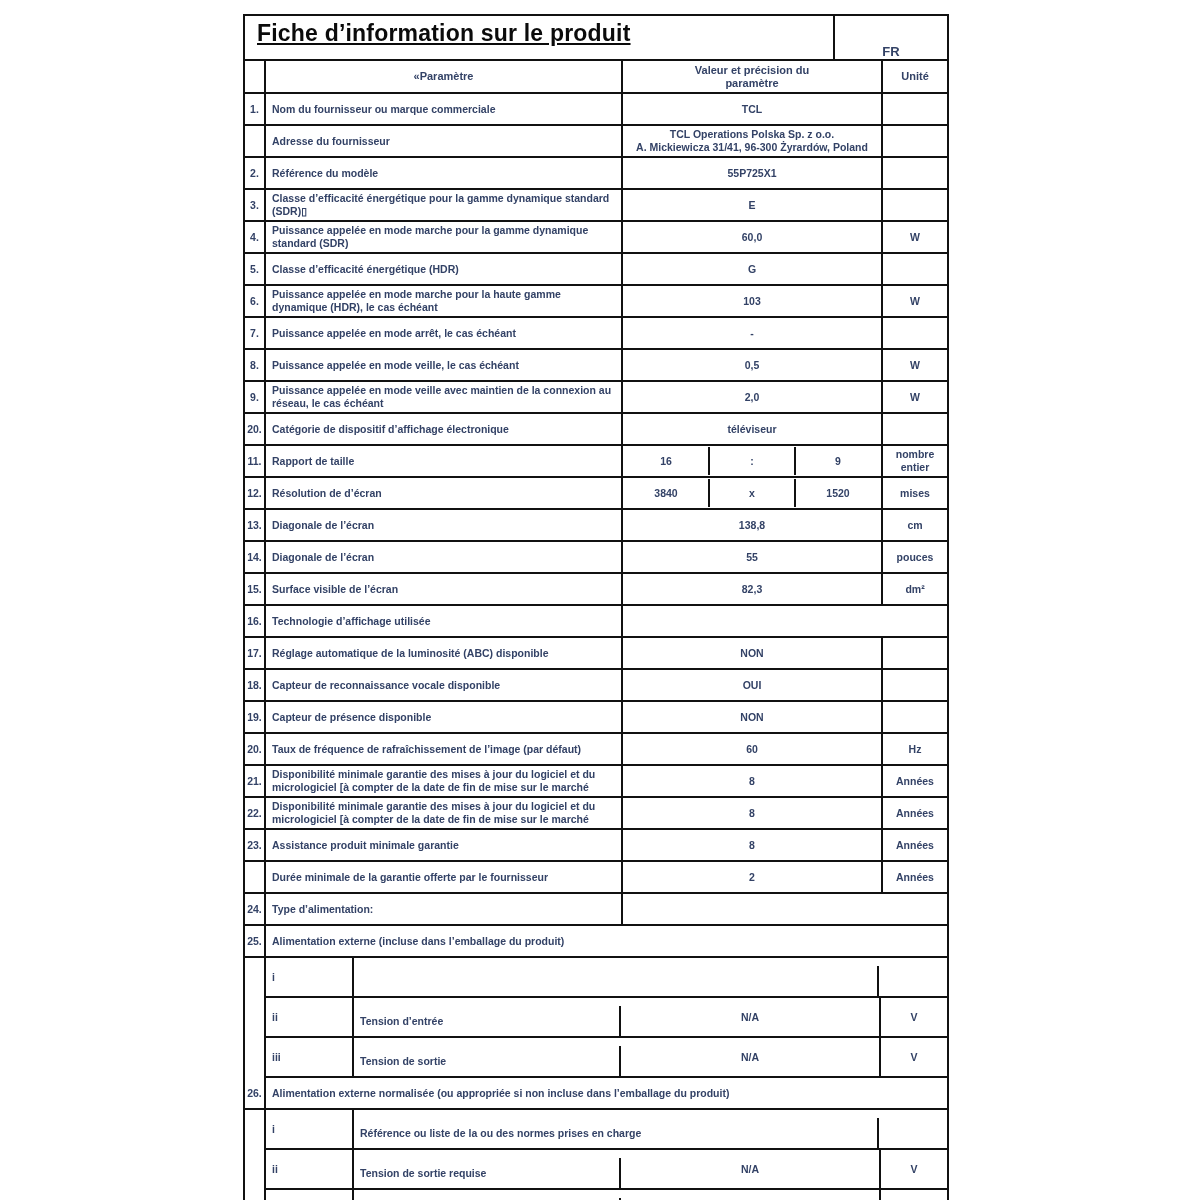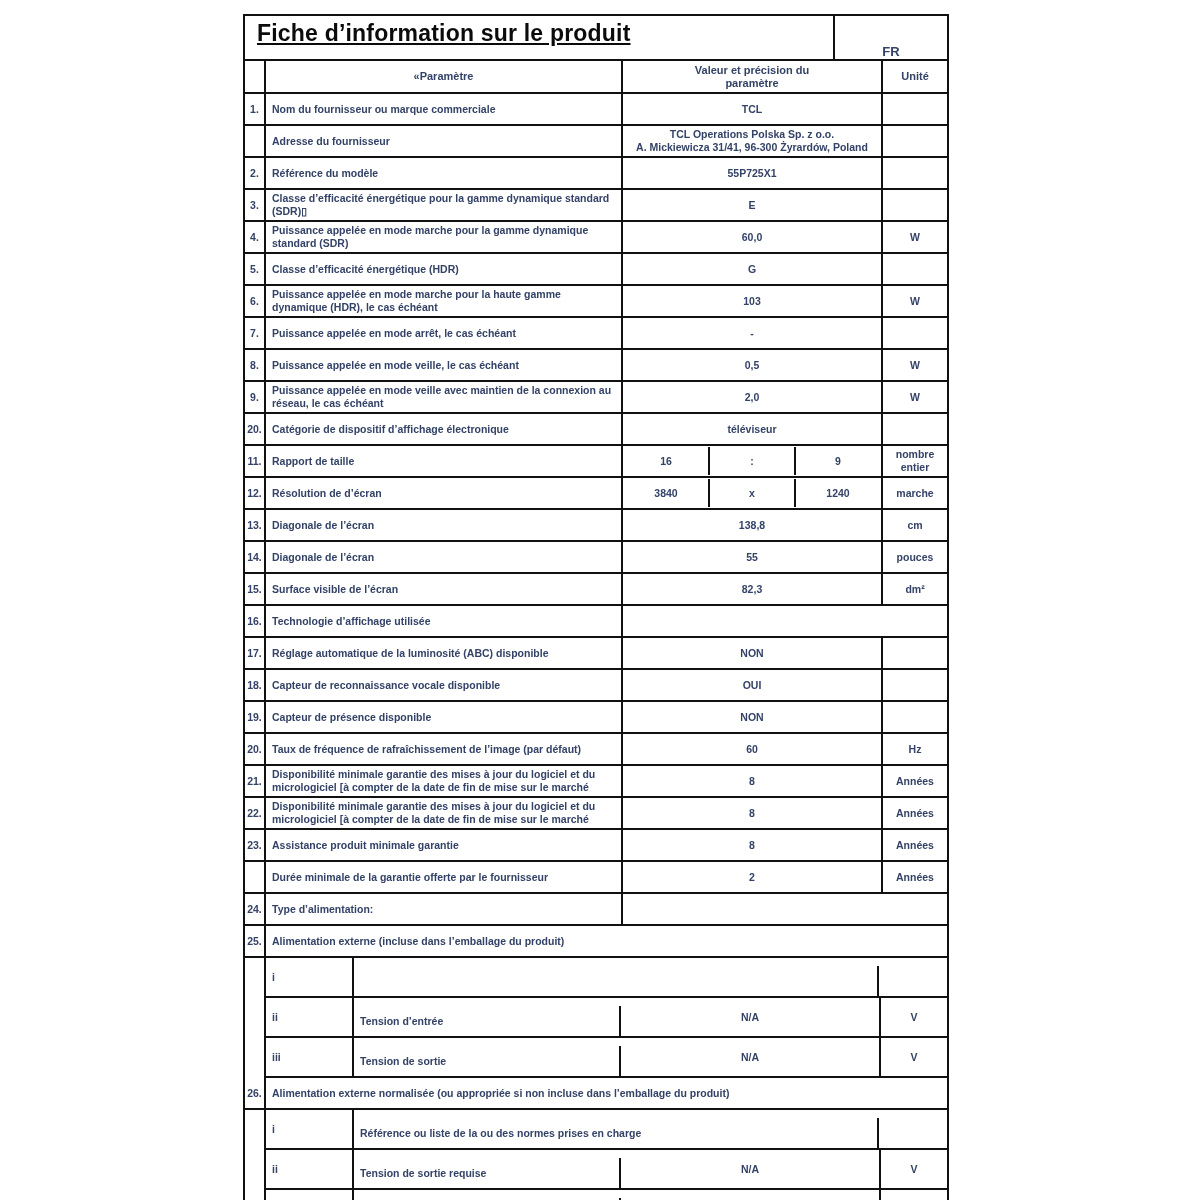--- a/index.html
+++ b/index.html
@@ -132,22 +132,22 @@
         <div class="trow">
           <div class="cell c-num">11.</div>
           <div class="cell c-label">Rapport de taille</div>
           <div class="cell c-value c-value3"><div class="v3">16</div><div class="v3">:</div><div class="v3">9</div></div>
           <div class="cell c-unit">nombre
 entier</div>
         </div>
         <div class="trow">
           <div class="cell c-num">12.</div>
           <div class="cell c-label">Résolution de d’écran</div>
-          <div class="cell c-value c-value3"><div class="v3">3840</div><div class="v3">x</div><div class="v3">1240</div></div>
-          <div class="cell c-unit">marche</div>
+          <div class="cell c-value c-value3"><div class="v3">3840</div><div class="v3">x</div><div class="v3">1520</div></div>
+          <div class="cell c-unit">mises</div>
         </div>
         <div class="trow">
           <div class="cell c-num">13.</div>
           <div class="cell c-label">Diagonale de l’écran</div>
           <div class="cell c-value">138,8</div>
           <div class="cell c-unit">cm</div>
         </div>
         <div class="trow">
           <div class="cell c-num">14.</div>
           <div class="cell c-label">Diagonale de l’écran</div>

